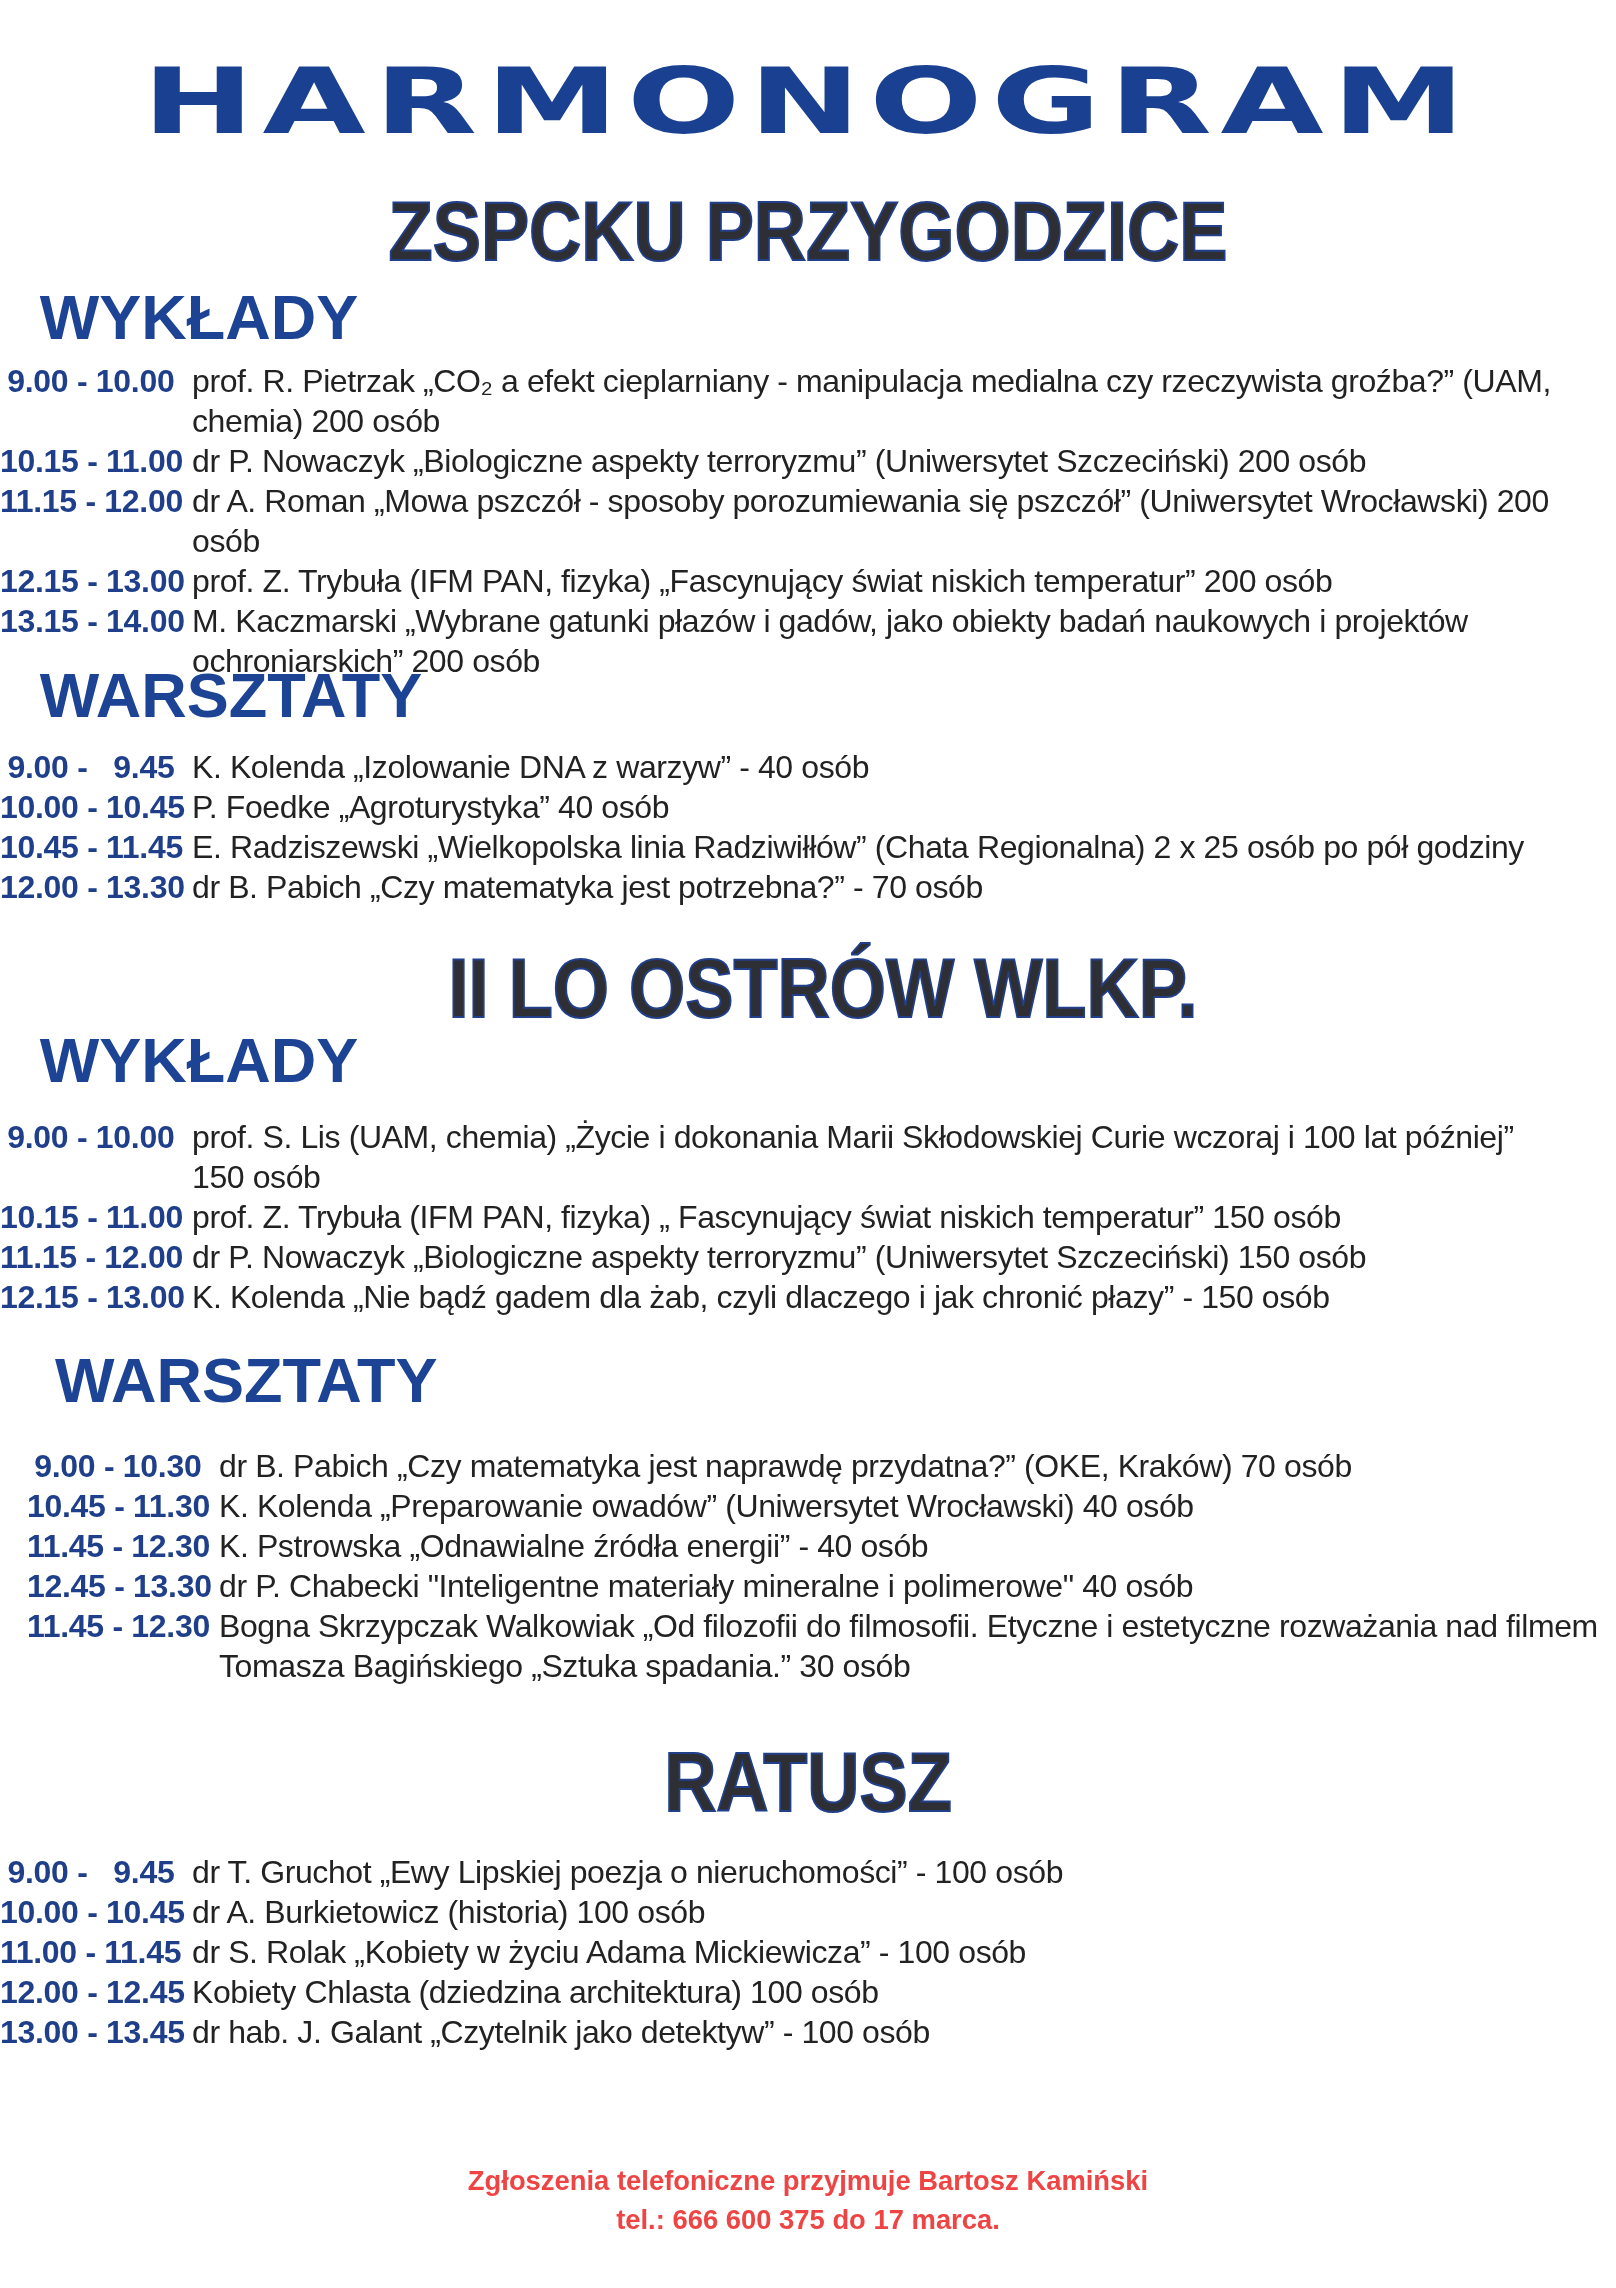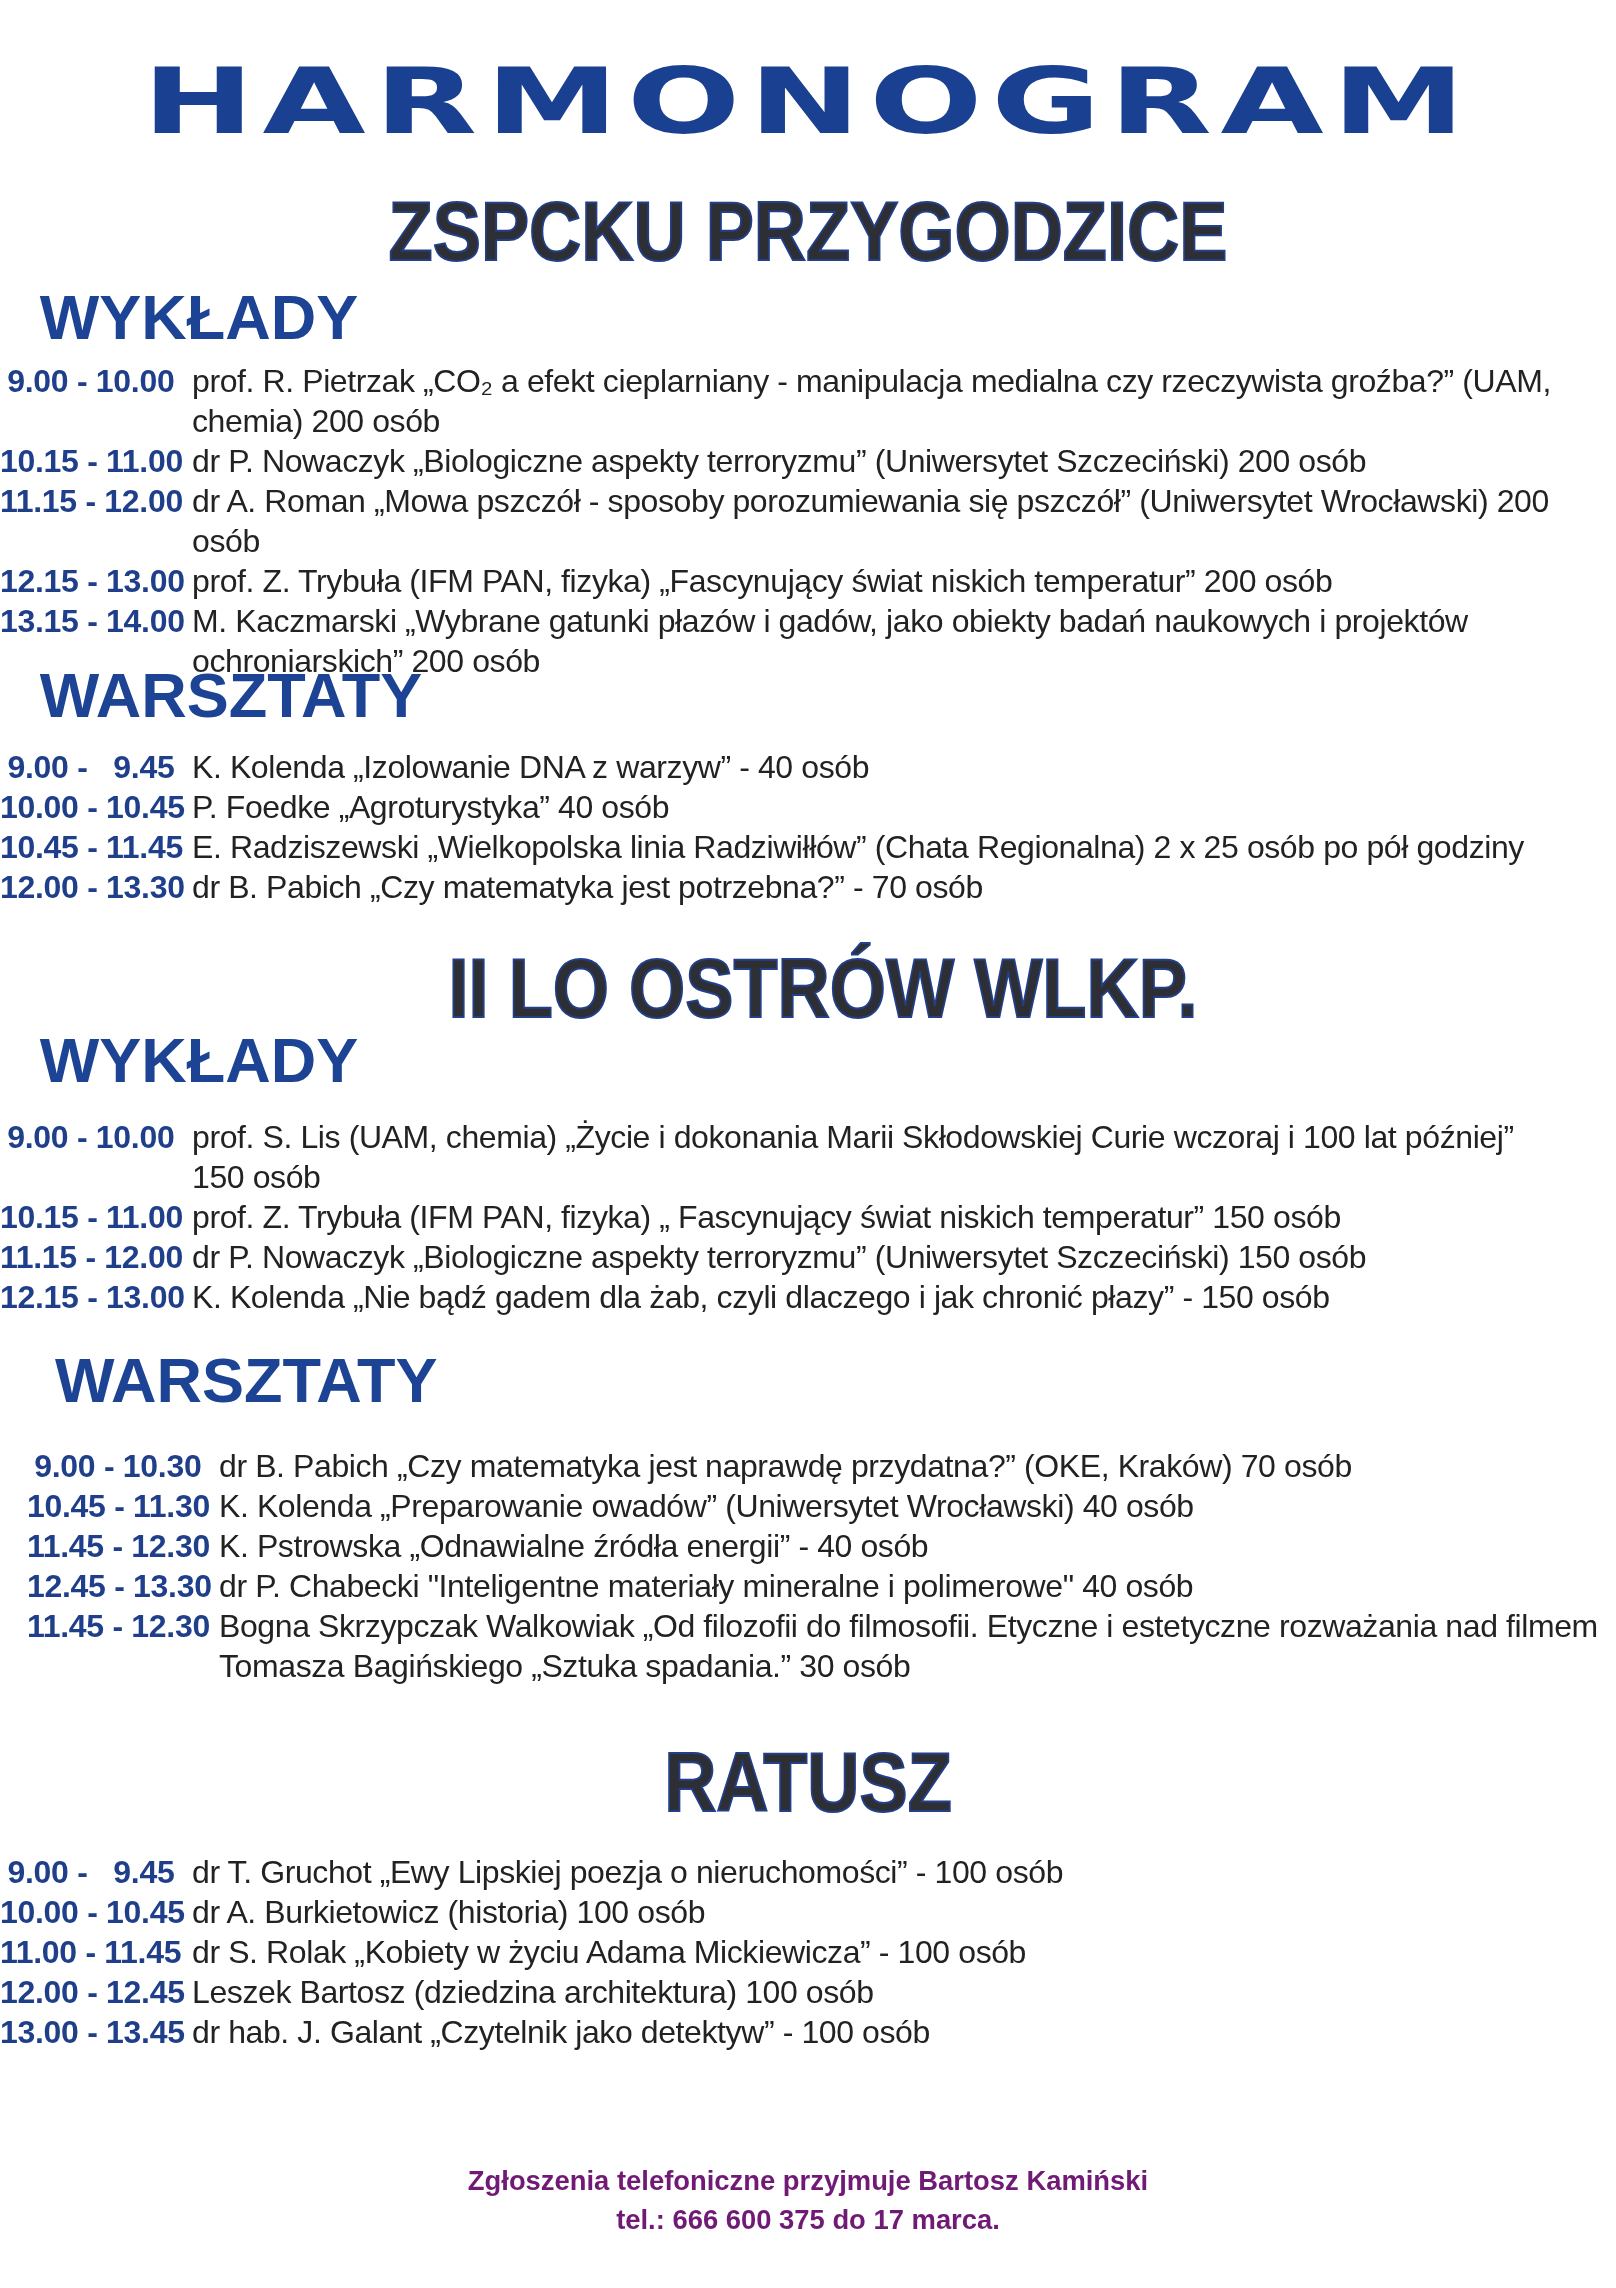--- a/index.html
+++ b/index.html
@@ -26,21 +26,21 @@
   .rows { left: 0; width: 1616px; }
   .row { display: flex; font-size: 32px; line-height: 40px; }
   .time {
     width: 192px; flex: 0 0 192px; text-align: right; font-weight: bold;
     color: #1f3f8a; white-space: pre; padding-right: 17.6px; box-sizing: border-box;
     letter-spacing: -0.3px;
   }
   .desc { flex: 1; padding-right: 19.6px; color: #222222; letter-spacing: -0.4px; }
   .footer {
     left: 0; width: 1616px; text-align: center; font-weight: bold;
-    color: #701a75; font-size: 27.4px; line-height: 39px;
+    color: #ef4444; font-size: 27.4px; line-height: 39px;
   }
 </style>
 </head>
 <body>
 
 <div class="abs main-title">HARMONOGRAM</div>
 
 <div class="abs venue-title" style="left:0;width:1616px;top:189px;font-size:84px;">ZSPCKU PRZYGODZICE</div>
 
 <div class="abs section-head" style="left:13.7px;top:286px;">WYKŁADY</div>
@@ -159,21 +159,21 @@
   <div class="row">
     <div class="time">10.00 - 10.45</div>
     <div class="desc">dr A. Burkietowicz (historia)  100 osób</div>
   </div>
   <div class="row">
     <div class="time">11.00 - 11.45</div>
     <div class="desc">dr S. Rolak „Kobiety w życiu Adama Mickiewicza” - 100 osób</div>
   </div>
   <div class="row">
     <div class="time">12.00 - 12.45</div>
-    <div class="desc">Leszek Bartosz (dziedzina architektura)  100 osób</div>
+    <div class="desc">Kobiety Chlasta (dziedzina architektura)  100 osób</div>
   </div>
   <div class="row">
     <div class="time">13.00 - 13.45</div>
     <div class="desc">dr hab. J. Galant „Czytelnik jako detektyw” - 100 osób</div>
   </div>
 </div>
 
 <div class="abs footer" style="top:2161px;">
   <div>Zgłoszenia telefoniczne przyjmuje Bartosz Kamiński</div>
   <div>tel.: 666 600 375 do 17 marca.</div>

